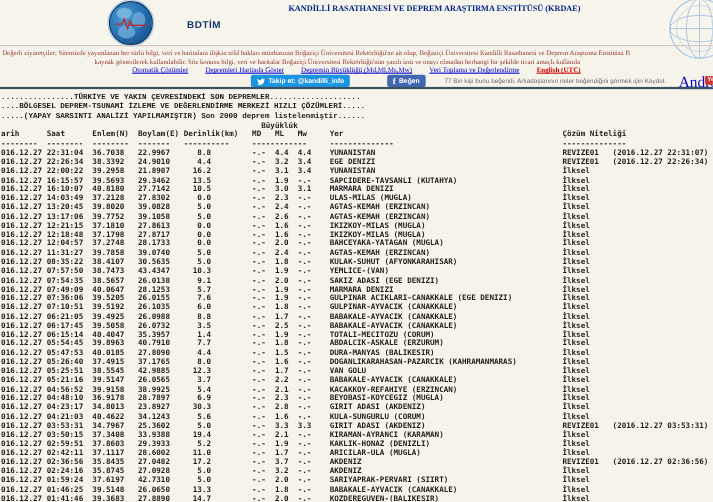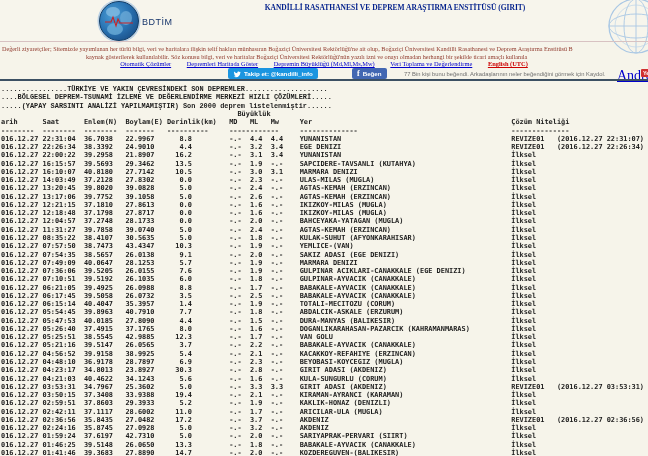--- a/index.html
+++ b/index.html
@@ -7,21 +7,21 @@
     width:648px;height:456px;overflow:hidden;position:relative;
     background:#f6f4ea;font-family:"Liberation Serif",serif;
   }
   
   .masthead{position:absolute;left:0;top:0;width:648px;height:41px;background:#f7f5ec;}
   .logo{position:absolute;left:99px;top:1px;width:38px;height:38px;border-radius:50%;
     background:radial-gradient(circle at 35% 35%,#4d9fd6 0%,#2a74b4 45%,#123f74 100%);
     border:1px solid #0d3a66;box-shadow:0 0 0 1.5px #b8cfe4;}
   .logo svg{position:absolute;left:0;top:0;}
   .logo-label{position:absolute;left:142px;top:17px;font-family:"Liberation Sans",sans-serif;
-    font-weight:normal;font-size:9px;color:#16356b;letter-spacing:.5px;}
+    font-weight:bold;font-size:9px;color:#16356b;letter-spacing:.5px;padding-left:28px;}
   .mast-title{position:absolute;left:230px;top:3px;width:330px;text-align:center;
     color:#001f8b;font-weight:bold;font-size:7.5px;line-height:9.4px;white-space:nowrap;}
   .mast-title .l3{color:#0000cd;text-decoration:underline;cursor:pointer;}
   .seal{position:absolute;right:-20px;top:-4px;width:72px;height:64px;}
   .rule-pink{position:absolute;left:0;top:41px;width:648px;height:1px;background:#d8c2c2;}
   
   .disc1,.disc2{position:absolute;white-space:nowrap;color:#913b2e;font-size:6.2px;}
   .disc1{left:2px;top:45px;}
   .disc2{left:86px;top:53px;}
   
@@ -57,21 +57,21 @@
     <svg width="38" height="38" viewBox="0 0 38 38">
       <ellipse cx="13" cy="10" rx="7" ry="5" fill="#7fb8e0" opacity="0.85"></ellipse>
       <ellipse cx="26" cy="16" rx="6" ry="7" fill="#6aa9d6" opacity="0.8"></ellipse>
       <ellipse cx="14" cy="26" rx="8" ry="6" fill="#5d9c cc" opacity="0"></ellipse>
       <ellipse cx="15" cy="27" rx="8" ry="6" fill="#6fb0da" opacity="0.75"></ellipse>
       <polyline points="5,20 11,20 13,15 16,24 18,17 20,21 33,21" fill="none" stroke="#cc2222" stroke-width="1.1"></polyline>
     </svg>
   </div>
   <div class="logo-label">BDTİM</div>
   <div class="mast-title">
-    <div>KANDİLLİ RASATHANESİ VE DEPREM ARAŞTIRMA ENSTİTÜSÜ (GIRIT)</div>
+    <div>KANDİLLİ RASATHANESİ VE DEPREM ARAŞTIRMA ENSTİTÜSÜ (KRDAE)</div>
   </div>
   <svg class="seal" viewBox="0 0 72 64">
     <circle cx="40" cy="30" r="27" fill="none" stroke="#a9c7e4" stroke-width="1.2"></circle>
     <ellipse cx="40" cy="30" rx="27" ry="12" fill="none" stroke="#a9c7e4" stroke-width="0.9"></ellipse>
     <ellipse cx="40" cy="30" rx="12" ry="27" fill="none" stroke="#a9c7e4" stroke-width="0.9"></ellipse>
     <line x1="13" y1="30" x2="67" y2="30" stroke="#a9c7e4" stroke-width="0.9"></line>
     <line x1="40" y1="3" x2="40" y2="57" stroke="#a9c7e4" stroke-width="0.9"></line>
     <ellipse cx="40" cy="30" rx="21" ry="21" fill="none" stroke="#bcd4ea" stroke-width="0.7"></ellipse>
   </svg>
 </div>

